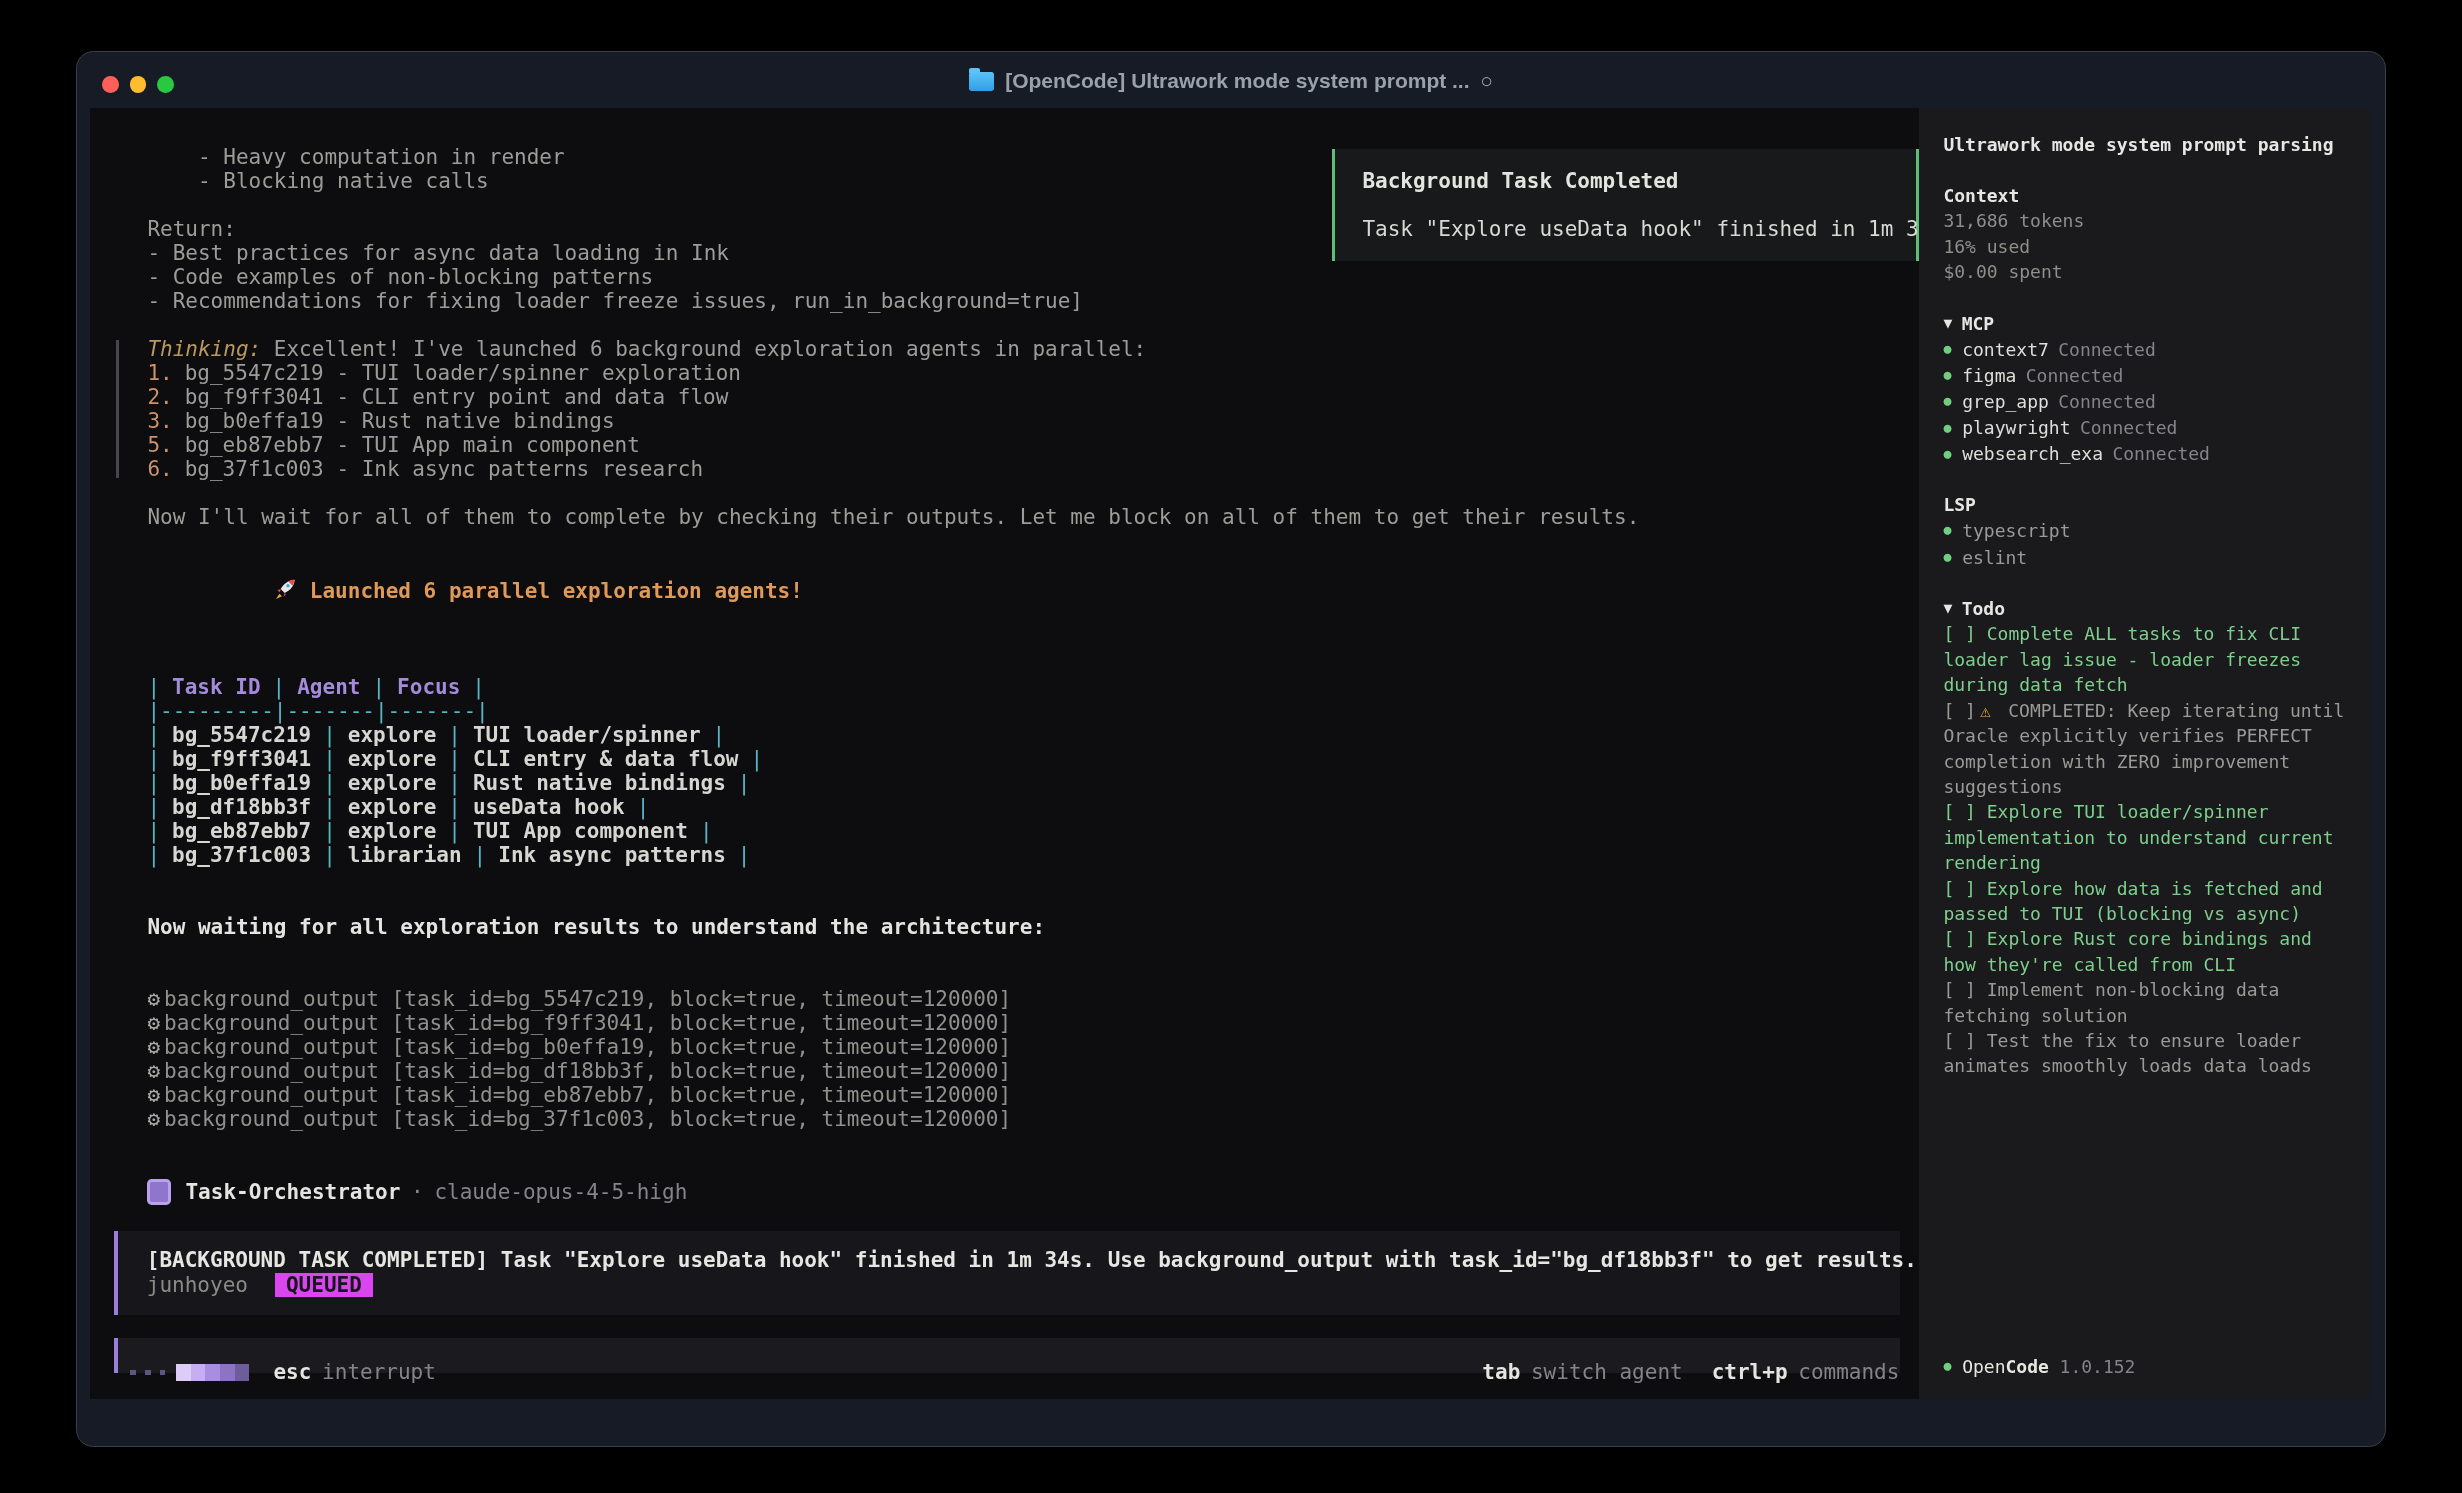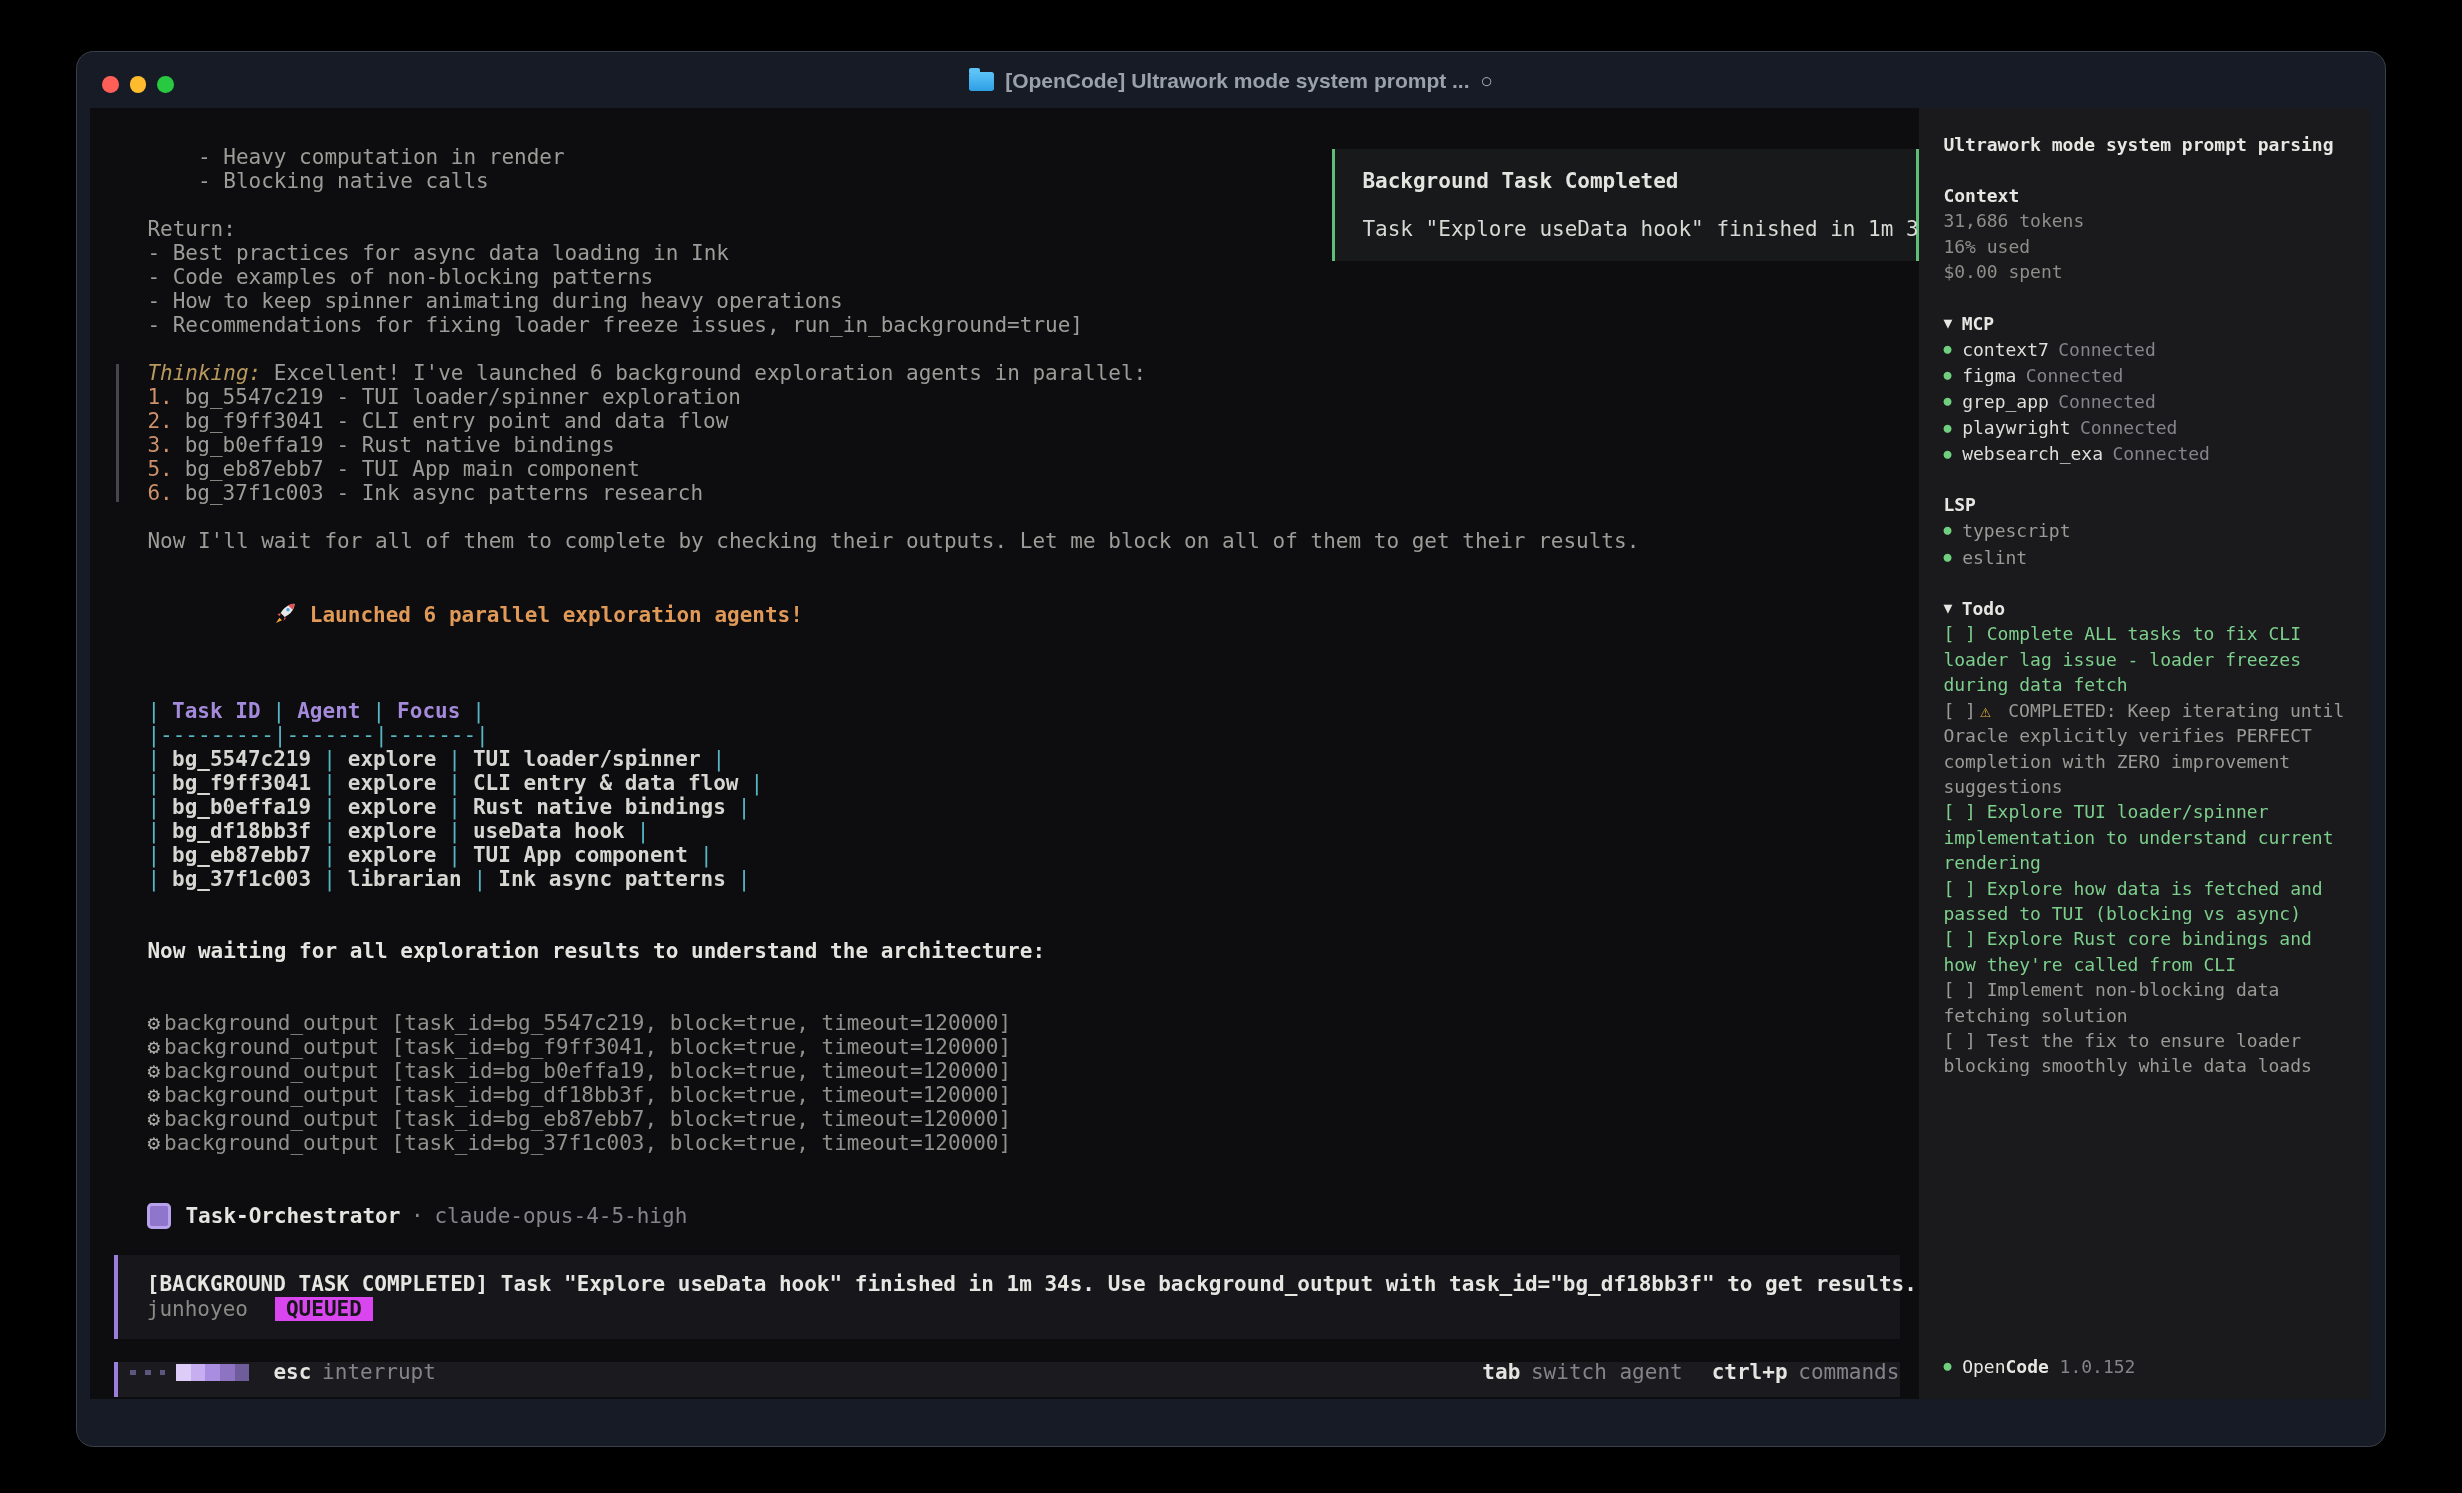--- a/index.html
+++ b/index.html
@@ -114,21 +114,20 @@
 
       <div class="content">
 
         <div>
           <div class="line dim">    - Heavy computation in render</div>
           <div class="line dim">    - Blocking native calls</div>
           <div class="line dim"></div>
           <div class="line dim">Return:</div>
           <div class="line dim">- Best practices for async data loading in Ink</div>
           <div class="line dim">- Code examples of non-blocking patterns</div>
-          <div class="line dim">- How to keep spinner animating during heavy operations</div>
           <div class="line dim">- Recommendations for fixing loader freeze issues, run_in_background=true]</div>
         </div>
 
         <div class="think-block">
           <div class="line"><span class="think-label">Thinking:</span><span class="dim"> Excellent! I've launched 6 background exploration agents in parallel:</span></div>
           <div class="line"><span class="tnum">1.</span><span class="dim">bg_5547c219 - TUI loader/spinner exploration</span></div>
           <div class="line"><span class="tnum">2.</span><span class="dim">bg_f9ff3041 - CLI entry point and data flow</span></div>
           <div class="line"><span class="tnum">3.</span><span class="dim">bg_b0effa19 - Rust native bindings</span></div>
           <div class="line"><span class="tnum">5.</span><span class="dim">bg_eb87ebb7 - TUI App main component</span></div>
           <div class="line"><span class="tnum">6.</span><span class="dim">bg_37f1c003 - Ink async patterns research</span></div>
@@ -245,21 +244,21 @@
       </div>
 
       <div class="sb-section">
         <div class="sb-head"><span class="tri">▼</span><span>Todo</span></div>
         <div class="todo todo-green"><span>[ ]</span><span> Complete ALL tasks to fix CLI loader lag issue - loader freezes during data fetch</span></div>
         <div class="todo todo-dim"><span>[ ]</span><span class="warn">⚠</span><span> COMPLETED: Keep iterating until Oracle explicitly verifies PERFECT completion with ZERO improvement suggestions</span></div>
         <div class="todo todo-green"><span>[ ]</span><span> Explore TUI loader/spinner implementation to understand current rendering</span></div>
         <div class="todo todo-green"><span>[ ]</span><span> Explore how data is fetched and passed to TUI (blocking vs async)</span></div>
         <div class="todo todo-green"><span>[ ]</span><span> Explore Rust core bindings and how they're called from CLI</span></div>
         <div class="todo todo-dim"><span>[ ]</span><span> Implement non-blocking data fetching solution</span></div>
-        <div class="todo todo-dim"><span>[ ]</span><span> Test the fix to ensure loader blocking smoothly while data loads</span></div>
+        <div class="todo todo-dim"><span>[ ]</span><span> Test the fix to ensure loader animates smoothly loads data loads</span></div>
       </div>
 
       <div class="sb-footer">
         <span class="bullet">●</span><span class="brand-a">Open</span><span class="brand-b">Code</span><span class="version">1.0.152</span>
       </div>
     </div>
   </div>
 </div>
 
 

